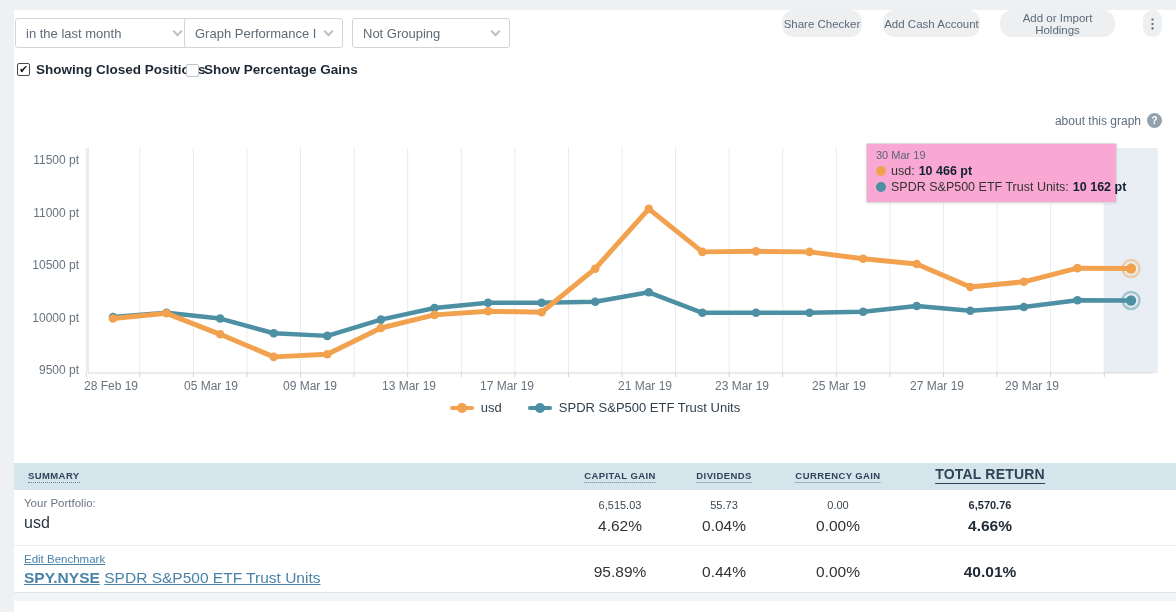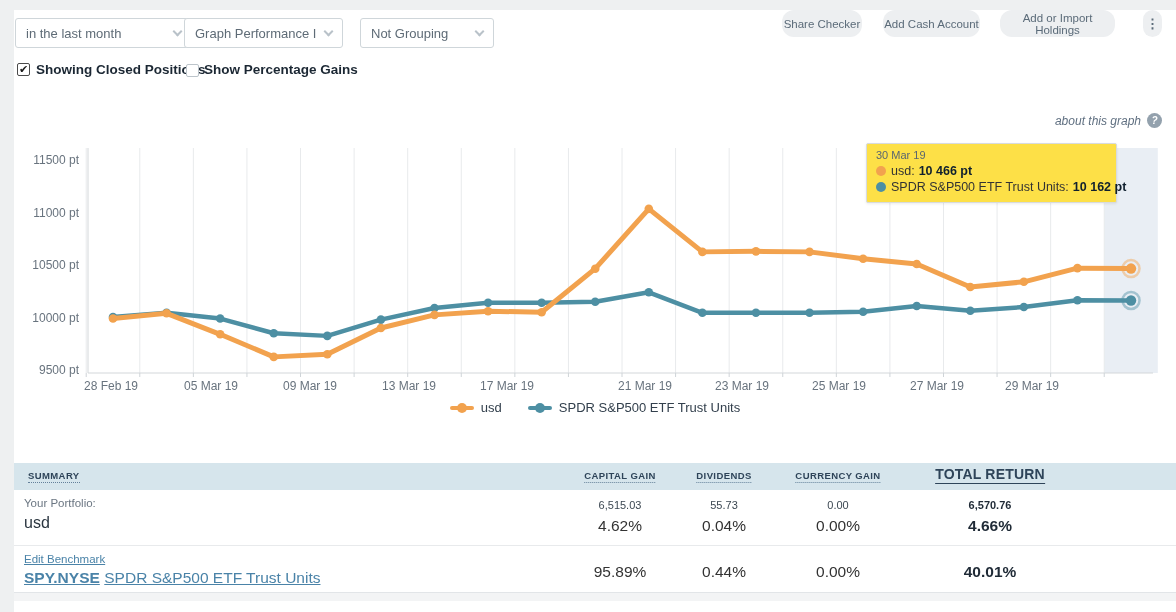--- a/index.html
+++ b/index.html
@@ -8,47 +8,47 @@
   .card { position:absolute; left:14px; top:10px; right:0; bottom:0; background:#fff; }
 
   
   .dropdown { position:absolute; height:30px; background:#fff; border:1px solid #cfd6da; border-radius:3px;
               display:flex; align-items:center; padding:0 10px; cursor:pointer; }
   .dd-label { font-size:13px; color:#5e6b76; flex:1; white-space:nowrap; overflow:hidden; }
   .chev { width:7px; height:7px; border-right:2px solid #b9c2c9; border-bottom:2px solid #b9c2c9;
           transform:rotate(45deg); margin-left:8px; margin-top:-4px; flex:none; }
   .dd1 { left:1px; top:8px; width:177px; }
   .dd2 { left:170px; top:8px; width:159px; }
-  .dd3 { left:346px; top:8px; width:134px; }
+  .dd3 { left:338px; top:8px; width:158px; }
   .btn { position:absolute; top:0; height:27px; background:#edeff1; border:none; border-radius:12px;
          font-family:inherit; font-size:11.5px; color:#5b6b79; cursor:pointer; }
   .btn1 { left:768px; width:80px; }
   .btn2 { left:869px; width:97px; }
   .btn3 { left:986px; width:115px; }
   .btn-kebab { left:1129px; width:19px; font-size:13px; font-weight:bold; color:#5b6b79; }
 
   
   .cb-box { position:absolute; width:13px; height:13px; background:#fff; border-radius:2px; cursor:pointer;
             display:flex; align-items:center; justify-content:center; }
   .cb-checked { border:1px solid #4a4a4a; color:#1b1b1b; font-size:11px; line-height:11px; }
   .cb-unchecked { border:1px solid #bcc4ca; }
   .cb-label { position:absolute; font-size:13.5px; font-weight:600; color:#1b2733; cursor:default; }
 
   
-  .about { position:absolute; right:14px; top:103px; display:flex; align-items:center; gap:6px;font-style:italic; }
+  .about { position:absolute; right:14px; top:103px; display:flex; align-items:center; gap:6px; }
   .about-text { font-size:12px; color:#5f6f80; cursor:pointer; }
   .help-icon { width:15px; height:15px; border-radius:50%; background:#93a1ad; color:#fff; font-size:10px;
                font-weight:bold; display:flex; align-items:center; justify-content:center; cursor:pointer; }
 
   
   #chart-svg { position:absolute; left:-14px; top:120px; width:1176px; height:260px; }
   .axis-label { font-size:12px; fill:#68737e; }
 
   
-  .tooltip { position:absolute; left:852px; top:133px; width:251px; background:#fde047; border:1px solid #d8dbdd;
+  .tooltip { position:absolute; left:852px; top:133px; width:251px; background:#f9a8d4; border:1px solid #d8dbdd;
              border-radius:2px; box-shadow:0 1px 3px rgba(0,0,0,0.08); padding:5px 9px 7px 9px; z-index:5; }
   .tt-date { font-size:11px; color:#5a6570; margin-bottom:2px; }
   .tt-row { display:flex; align-items:center; font-size:12.5px; color:#333; line-height:16px; white-space:nowrap; }
   .dot { width:10px; height:10px; border-radius:50%; margin-right:5px; flex:none; }
   .tt-val { font-weight:bold; color:#10202e; margin-left:4px; }
 
   
   .legend { position:absolute; left:0; right:0; top:390px; display:flex; justify-content:center; gap:26px; }
   .legend-item { display:flex; align-items:center; gap:7px; cursor:pointer; }
   .lg-marker { width:24px; height:4px; border-radius:2px; position:relative; }

